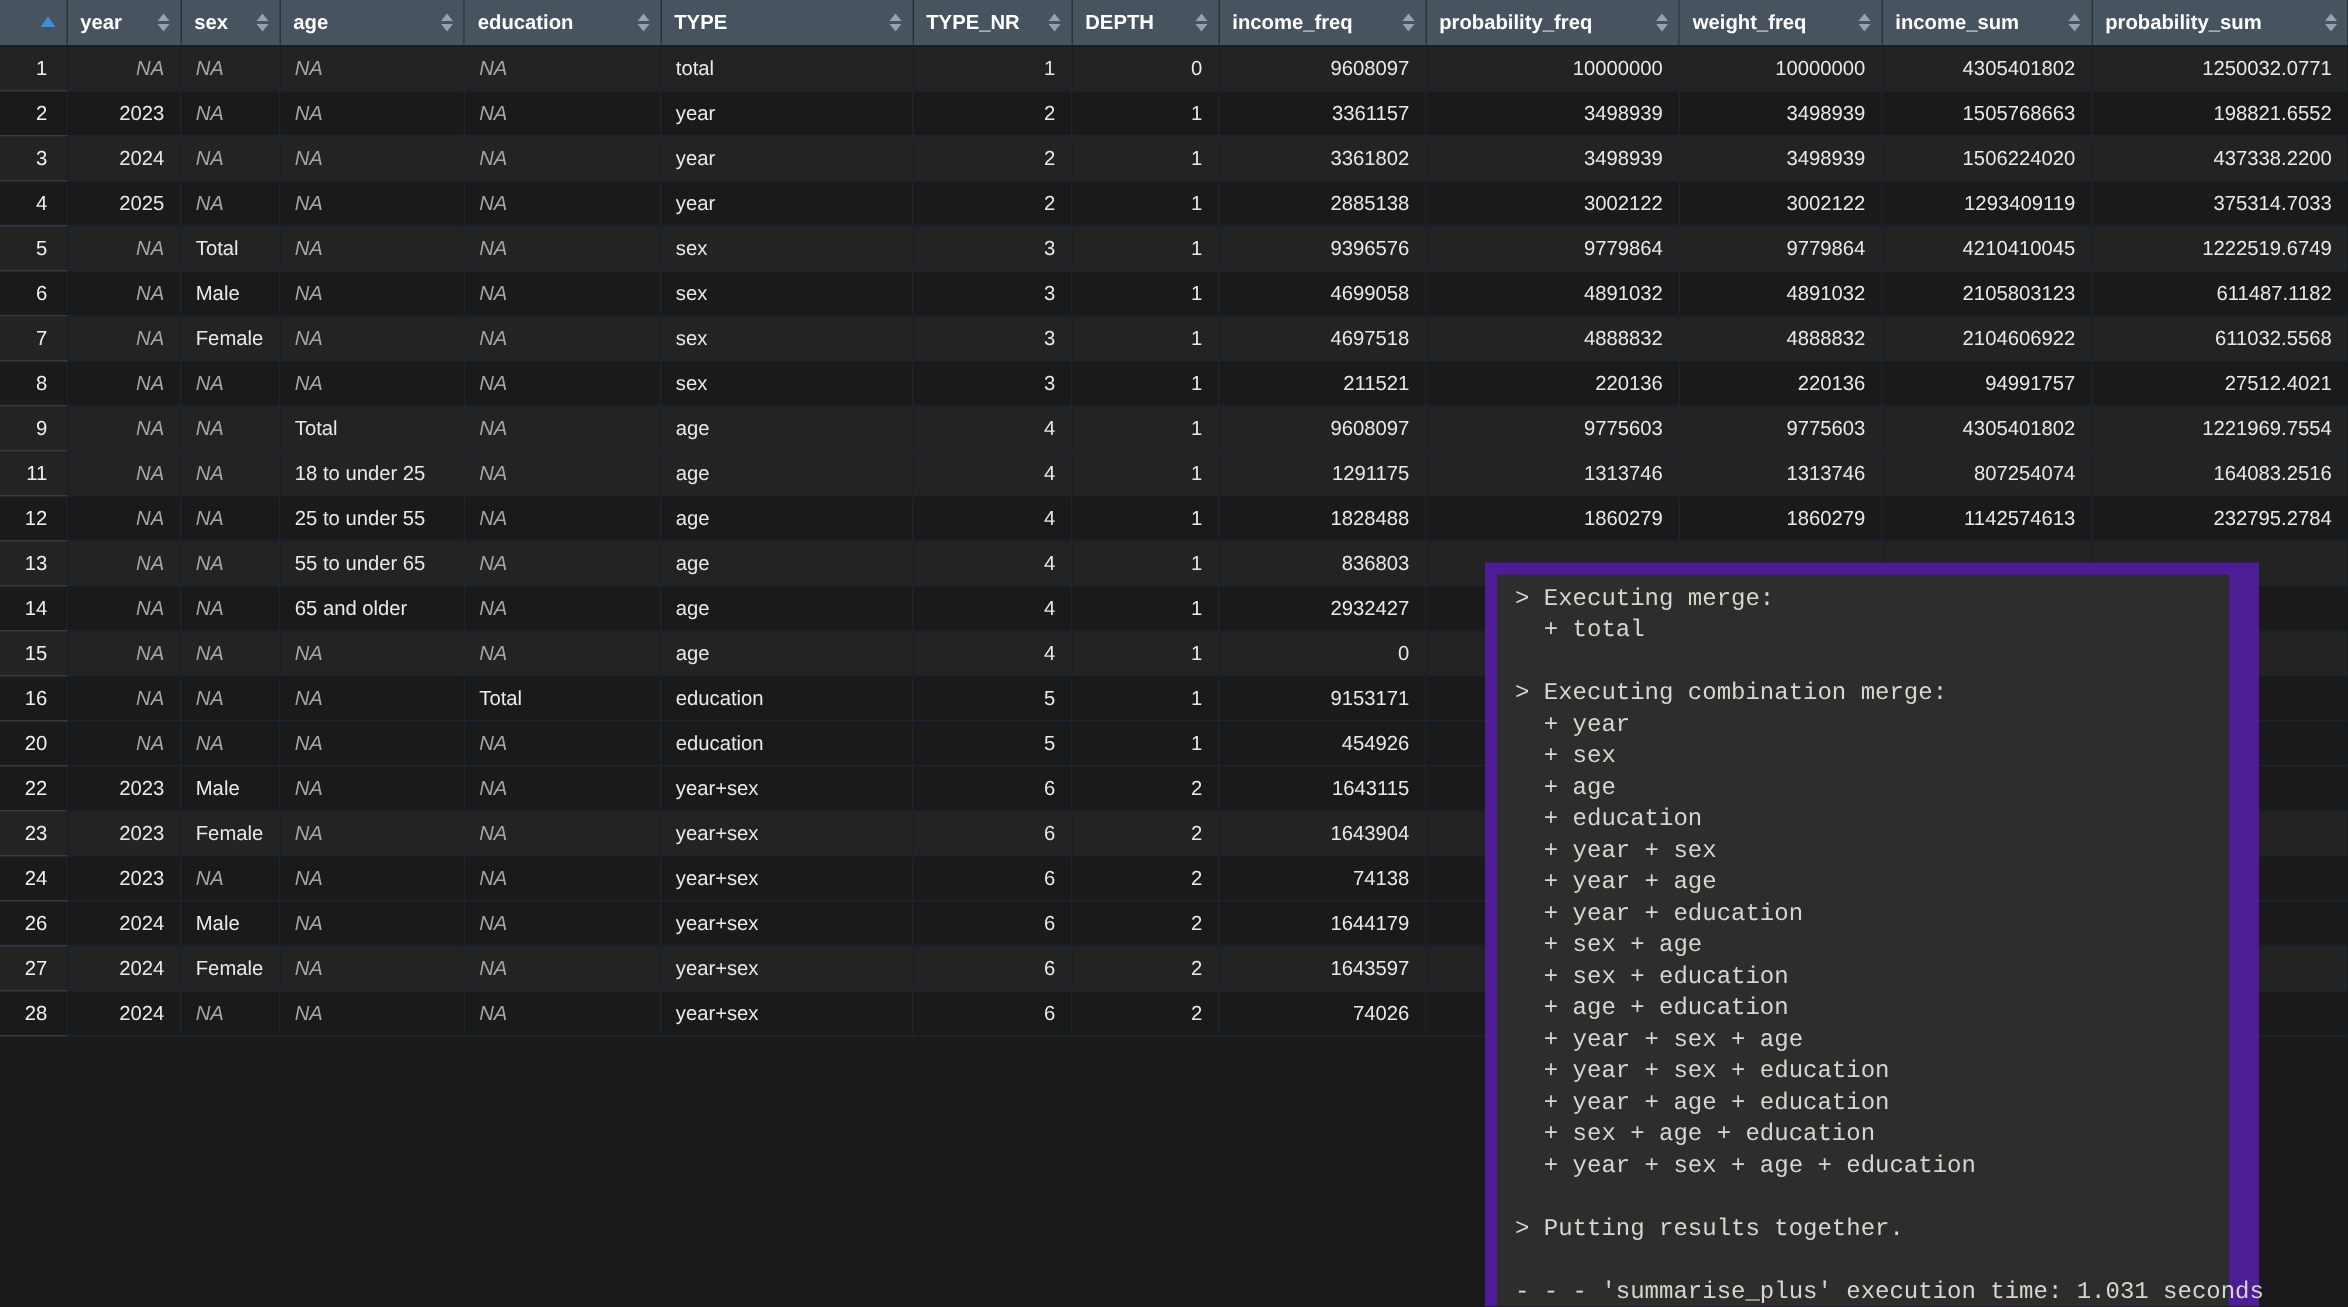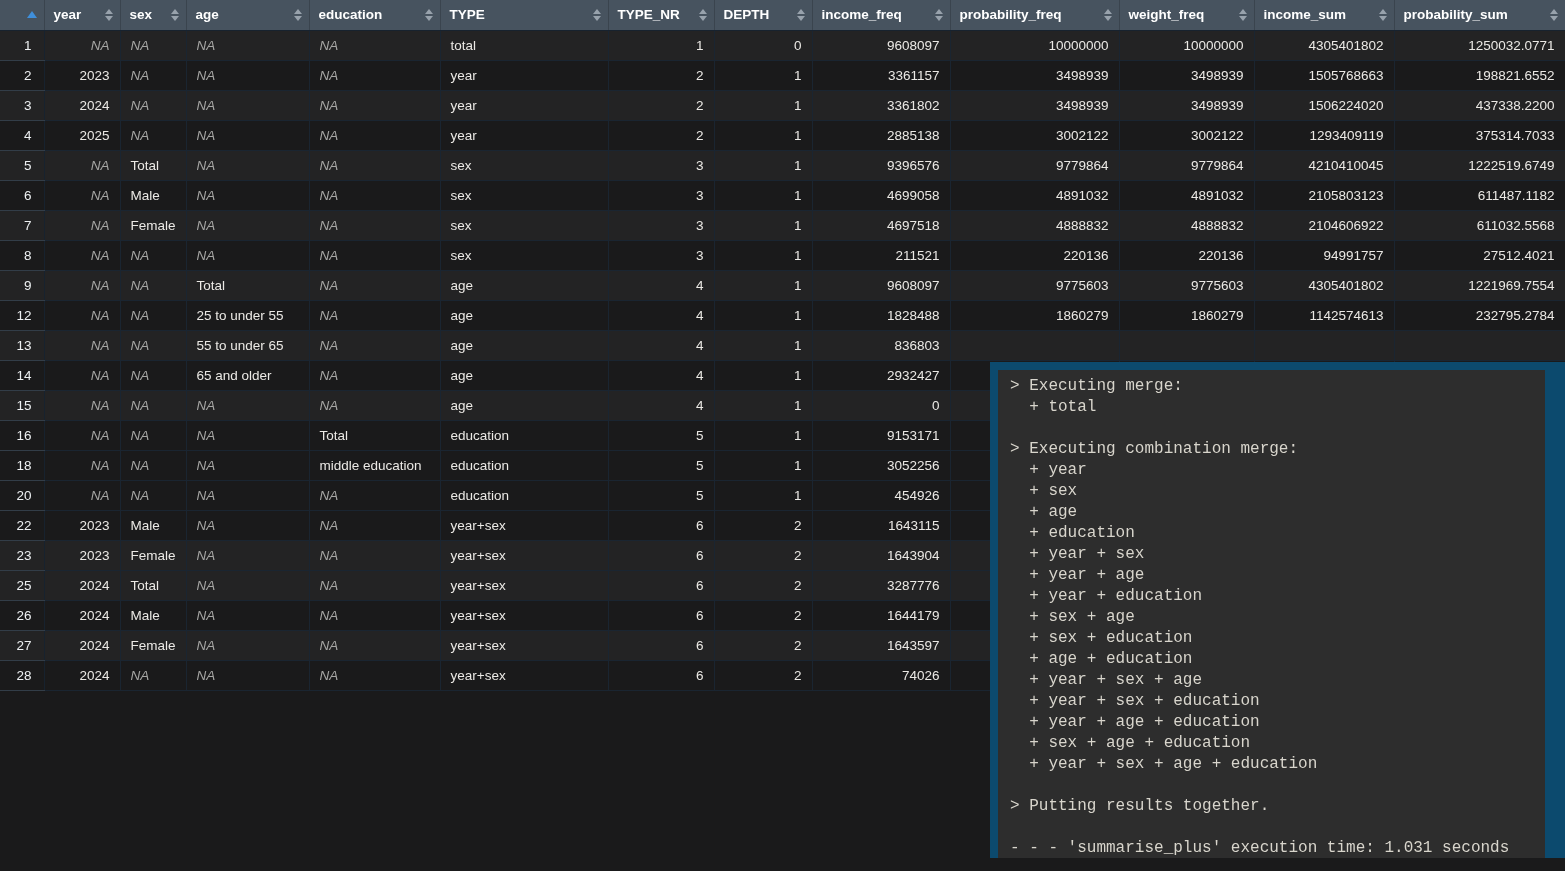--- a/index.html
+++ b/index.html
@@ -28,21 +28,21 @@
   tr.odd td{background:#232324}
   tr.even td{background:#1a1a1b}
   td.gutter{
     background:#4e5b67;color:#eef1f3;text-align:right;padding-right:12px;
     border-bottom:1px solid #323d48;border-right:1px solid #17222e;font-size:13.5px;
   }
   td.num{text-align:right}
   td.txt{text-align:left}
   td.na{font-style:italic;color:#a5a5a3}
   
-  .console-panel{position:absolute;left:990px;top:362px;width:575px;height:496px;background:#0c4a6e}
+  .console-panel{position:absolute;left:990px;top:375px;width:516px;height:496px;background:#4c1d95}
   .console-inner{position:absolute;left:8px;top:8px;right:20px;bottom:0;background:#2d2d2d}
   .console-inner pre{
     margin:0;padding:6px 0 0 12px;
     font-family:"Liberation Mono","DejaVu Sans Mono",monospace;
     font-size:16px;line-height:21px;color:#d8d5cc;
   }
 </style>
 </head>
 <body>
 
@@ -309,20 +309,35 @@
           <td class="txt na">NA</td>
           <td class="txt">age</td>
           <td class="num">4</td>
           <td class="num">1</td>
           <td class="num">9608097</td>
           <td class="num">9775603</td>
           <td class="num">9775603</td>
           <td class="num">4305401802</td>
           <td class="num">1221969.7554</td>
         </tr>
+        <tr class="odd">
+          <td class="gutter">11</td>
+          <td class="num na">NA</td>
+          <td class="txt na">NA</td>
+          <td class="txt">18 to under 25</td>
+          <td class="txt na">NA</td>
+          <td class="txt">age</td>
+          <td class="num">4</td>
+          <td class="num">1</td>
+          <td class="num">1291175</td>
+          <td class="num">1313746</td>
+          <td class="num">1313746</td>
+          <td class="num">807254074</td>
+          <td class="num">164083.2516</td>
+        </tr>
         <tr class="even">
           <td class="gutter">12</td>
           <td class="num na">NA</td>
           <td class="txt na">NA</td>
           <td class="txt">25 to under 55</td>
           <td class="txt na">NA</td>
           <td class="txt">age</td>
           <td class="num">4</td>
           <td class="num">1</td>
           <td class="num">1828488</td>
@@ -385,35 +400,20 @@
           <td class="txt">education</td>
           <td class="num">5</td>
           <td class="num">1</td>
           <td class="num">9153171</td>
           <td class="num"></td>
           <td class="num"></td>
           <td class="num"></td>
           <td class="num"></td>
         </tr>
         <tr class="even">
-          <td class="gutter">18</td>
-          <td class="num na">NA</td>
-          <td class="txt na">NA</td>
-          <td class="txt na">NA</td>
-          <td class="txt">middle education</td>
-          <td class="txt">education</td>
-          <td class="num">5</td>
-          <td class="num">1</td>
-          <td class="num">3052256</td>
-          <td class="num"></td>
-          <td class="num"></td>
-          <td class="num"></td>
-          <td class="num"></td>
-        </tr>
-        <tr class="even">
           <td class="gutter">20</td>
           <td class="num na">NA</td>
           <td class="txt na">NA</td>
           <td class="txt na">NA</td>
           <td class="txt na">NA</td>
           <td class="txt">education</td>
           <td class="num">5</td>
           <td class="num">1</td>
           <td class="num">454926</td>
           <td class="num"></td>
@@ -444,30 +444,30 @@
           <td class="txt na">NA</td>
           <td class="txt">year+sex</td>
           <td class="num">6</td>
           <td class="num">2</td>
           <td class="num">1643904</td>
           <td class="num"></td>
           <td class="num"></td>
           <td class="num"></td>
           <td class="num"></td>
         </tr>
-        <tr class="odd">
-          <td class="gutter">25</td>
-          <td class="num">2024</td>
-          <td class="txt">Total</td>
+        <tr class="even">
+          <td class="gutter">24</td>
+          <td class="num">2023</td>
+          <td class="txt na">NA</td>
           <td class="txt na">NA</td>
           <td class="txt na">NA</td>
           <td class="txt">year+sex</td>
           <td class="num">6</td>
           <td class="num">2</td>
-          <td class="num">3287776</td>
+          <td class="num">74138</td>
           <td class="num"></td>
           <td class="num"></td>
           <td class="num"></td>
           <td class="num"></td>
         </tr>
         <tr class="even">
           <td class="gutter">26</td>
           <td class="num">2024</td>
           <td class="txt">Male</td>
           <td class="txt na">NA</td>

